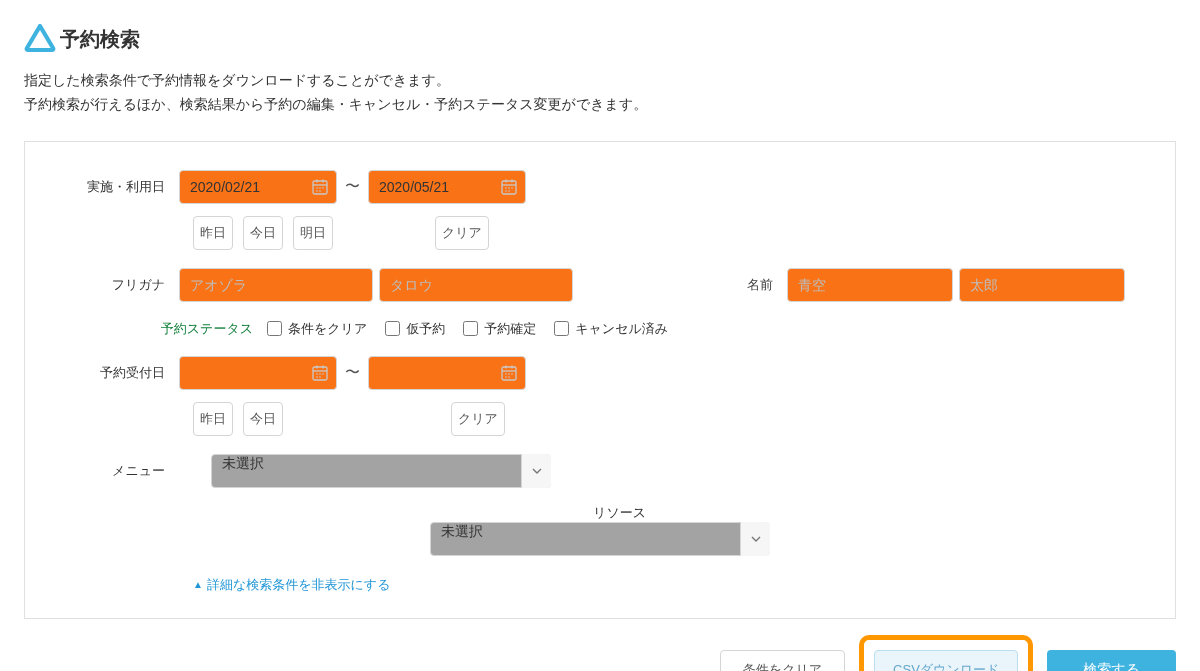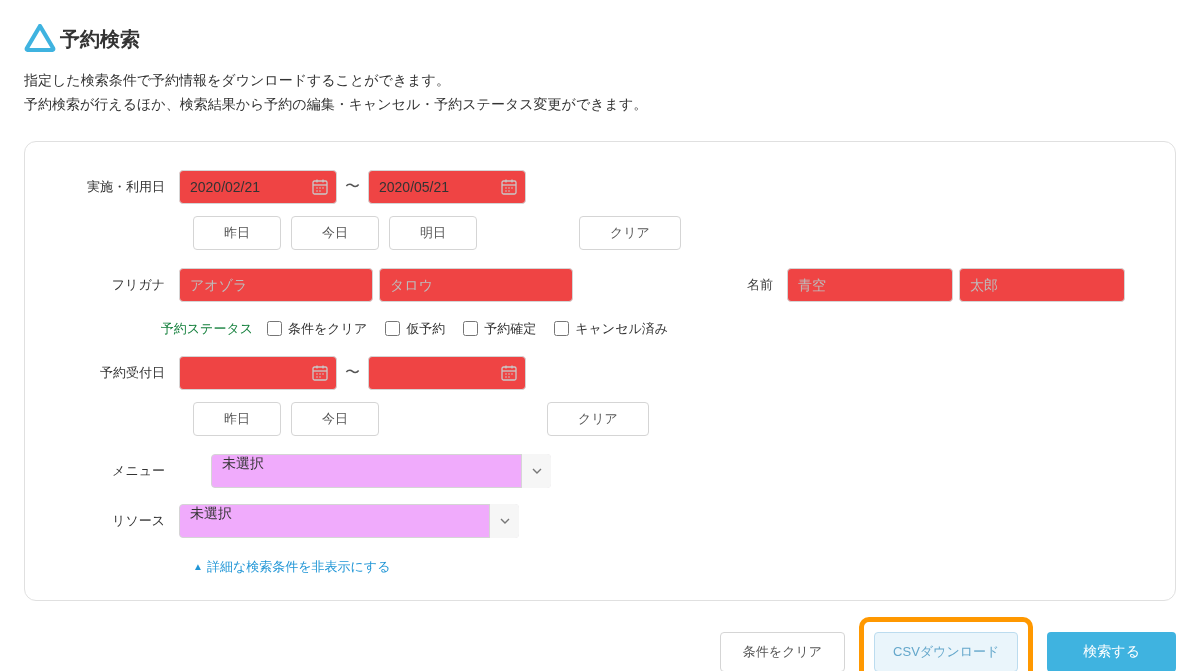--- a/index.html
+++ b/index.html
@@ -27,21 +27,21 @@
   color: #333;
 }
 .description {
   font-size: 14px;
   color: #333;
   line-height: 1.7;
   margin-bottom: 24px;
 }
 .search-panel {
   border: 1px solid #e0e0e0;
-  border-radius: 12px;
+  border-radius: 0;
   padding: 28px 34px 24px 34px;
   margin-bottom: 16px;
 }
 .form-row {
   display: flex;
   align-items: center;
   margin-bottom: 12px;
 }
 .form-label {
   width: 120px;
@@ -61,21 +61,21 @@
   position: relative;
   display: inline-block;
 }
 .text-input {
   height: 34px;
   border: 1px solid #d5d5d5;
   border-radius: 4px;
   padding: 0 10px;
   font-size: 14px;
   color: #333;
-  background: #ef4444;
+  background: #f97316;
 }
 .text-input::placeholder { color: #bdbdbd; }
 .date-input {
   width: 158px;
   padding-right: 34px;
 }
 .cal-icon {
   position: absolute;
   right: 8px;
   top: 50%;
@@ -85,21 +85,21 @@
   pointer-events: none;
   color: #c9c9c9;
 }
 .tilde {
   font-size: 15px;
   color: #555;
   padding: 0 2px;
 }
 .btn-small {
   height: 34px;
-  padding: 0 30px;
+  padding: 0 6px;
   border: 1px solid #d5d5d5;
   background: #fff;
   border-radius: 4px;
   font-size: 13px;
   color: #555;
   cursor: pointer;
 }
 .quick-buttons-row {
   display: flex;
   gap: 10px;
@@ -153,21 +153,21 @@
   width: 340px;
 }
 .select-input {
   width: 100%;
   height: 34px;
   border: 1px solid #d5d5d5;
   border-radius: 4px;
   padding: 0 34px 0 10px;
   font-size: 14px;
   color: #333;
-  background: #f0abfc;
+  background: #a3a3a3;
   appearance: none;
   cursor: pointer;
 }
 .select-caret {
   position: absolute;
   right: 0;
   top: 0;
   width: 30px;
   height: 34px;
   border-left: 1px solid #d5d5d5;
@@ -391,21 +391,21 @@
     <div class="select-wrap">
       <div class="select-input">未選択</div>
       <span class="select-caret">
         <svg viewBox="0 0 10 6">
             <path d="M1 1 L5 5 L9 1" fill="none" stroke="currentColor" stroke-width="1.4"></path>
           </svg>
       </span>
     </div>
   </div>
 
-  <div class="form-row" style="margin-bottom:20px;">
+  <div class="form-row" style="margin-bottom:20px;flex-direction:column;">
     <div class="form-label">リソース</div>
     <div class="select-wrap">
       <div class="select-input">未選択</div>
       <span class="select-caret">
         <svg viewBox="0 0 10 6">
             <path d="M1 1 L5 5 L9 1" fill="none" stroke="currentColor" stroke-width="1.4"></path>
           </svg>
       </span>
     </div>
   </div>

